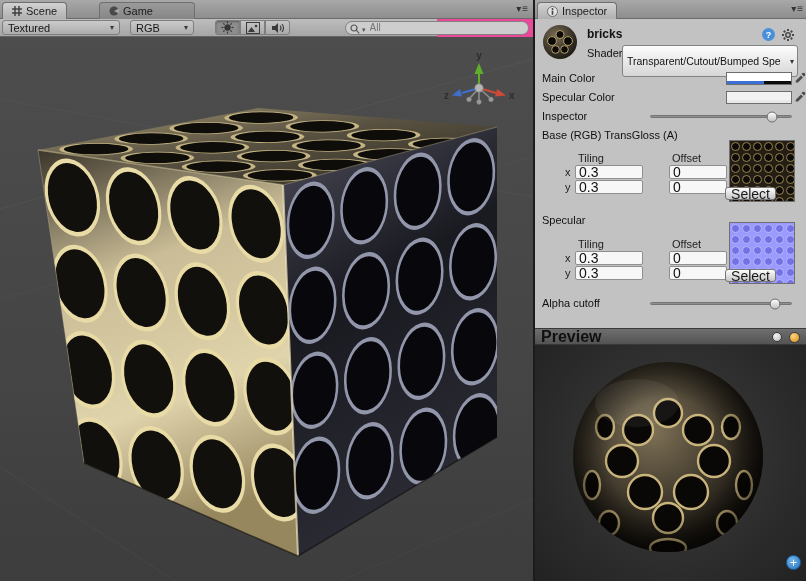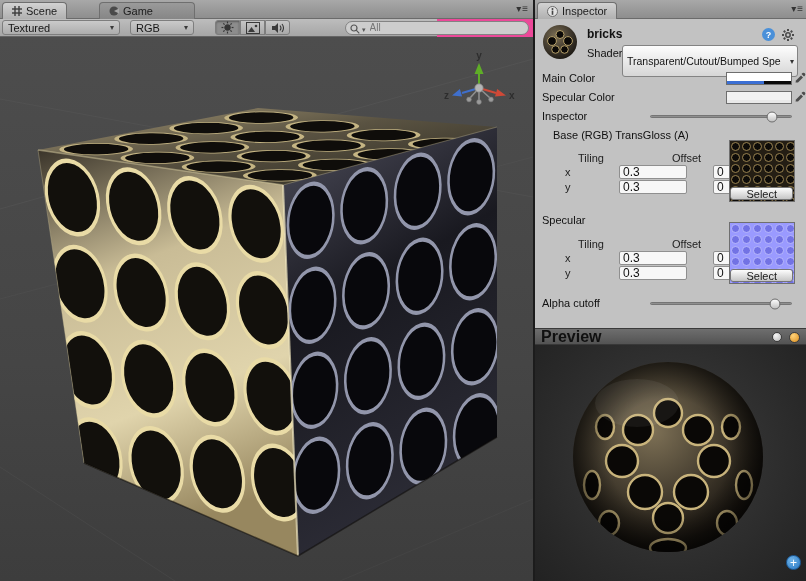--- a/index.html
+++ b/index.html
@@ -45,23 +45,23 @@
   .swatch{position:absolute;width:66px;height:13px;border:1px solid #6e6e6e;background:#fff;}
   .swatch .alpha{position:absolute;left:0;bottom:0;height:3px;width:100%;background:#0a0a0a;}
   .swatch .alpha .fill{position:absolute;left:0;top:0;height:100%;}
   .slider{position:absolute;width:142px;height:13px;}
   .slider .track{position:absolute;left:0;right:0;top:5px;height:3px;background:#8f8f8f;
                  border:1px solid #757575;border-radius:2px;}
   .slider .handle{position:absolute;top:50%;width:11px;height:11px;border-radius:50%;
                   background:linear-gradient(#fdfdfd,#c2c2c2);border:1px solid #6f6f6f;
                   transform:translate(-50%,-50%);}
   .tin{position:absolute;height:14px;border:1px solid #8f8f8f;border-radius:2px;background:#f7f7f7;
-       font-size:12px;color:#111;padding:0 3px;font-family:"Liberation Sans",sans-serif;outline:none;margin-left:44px;}
+       font-size:14px;color:#111;padding:0 3px;font-family:"Liberation Sans",sans-serif;outline:none;}
   .texthumb{position:absolute;width:66px;height:62px;border:1px solid #6f6f6f;background:#222;}
-  .selectbtn{position:absolute;right:1px;bottom:1px;height:13px;padding:0 15px;font-size:11px;color:#1a1a1a;
+  .selectbtn{position:absolute;right:18px;bottom:1px;height:13px;padding:0 5px;font-size:14px;color:#1a1a1a;
              background:linear-gradient(#fdfdfd,#c6c6c6);border:1px solid #767676;border-radius:3px;
              display:flex;align-items:center;}
   .eyedrop{position:absolute;width:12px;height:13px;}
   
   .preview{position:absolute;left:0;top:328px;width:273px;height:253px;}
   .preview-hd{position:absolute;left:0;top:0;width:273px;height:17px;
               background:linear-gradient(#6e6e6e,#535353);border-top:1px solid #3a3a3a;border-bottom:1px solid #383838;
               display:flex;align-items:center;padding:0 6px;}
   .preview-hd .ttl{font-weight:bold;font-size:16px;color:#101010;}
   .pv-ico{position:absolute;top:3px;border-radius:50%;}
@@ -364,21 +364,21 @@
         <path d="M1.5,11.5 L2,9.5 L7,4.5 L9,6.5 L4,11.5 Z" fill="#4c4c4c"></path>
         <path d="M7.5,3 L10,5.5 L11,4.5 A1.8,1.8 0 0 0 8.5,2 Z" fill="#4c4c4c"></path>
       </svg>
 
       <div class="lbl" style="left:7px;top:91px;">Inspector</div>
       <div class="slider" style="left:115px;top:91px;">
         <div class="track"></div>
         <div class="handle" style="left: 86%;"></div>
       </div>
 
-      <div class="lbl" style="left:18px;top:110px;">Base (RGB) TransGloss (A)</div>
+      <div class="lbl" style="left:7px;top:110px;">Base (RGB) TransGloss (A)</div>
       <div class="sublbl" style="left:43px;top:133px;">Tiling</div>
       <div class="sublbl" style="left:137px;top:133px;">Offset</div>
       <div class="sublbl" style="left:30px;top:147px;">x</div>
       <input class="tin" style="left: 40px; top: 146px; width: 68px;" value="0.3">
       <input class="tin" style="left: 134px; top: 146px; width: 58px;" value="0">
       <div class="sublbl" style="left:30px;top:162px;">y</div>
       <input class="tin" style="left: 40px; top: 161px; width: 68px;" value="0.3">
       <input class="tin" style="left: 134px; top: 161px; width: 58px;" value="0">
       <div class="texthumb" style="left:194px;top:121px;">
         <svg width="64" height="60">

